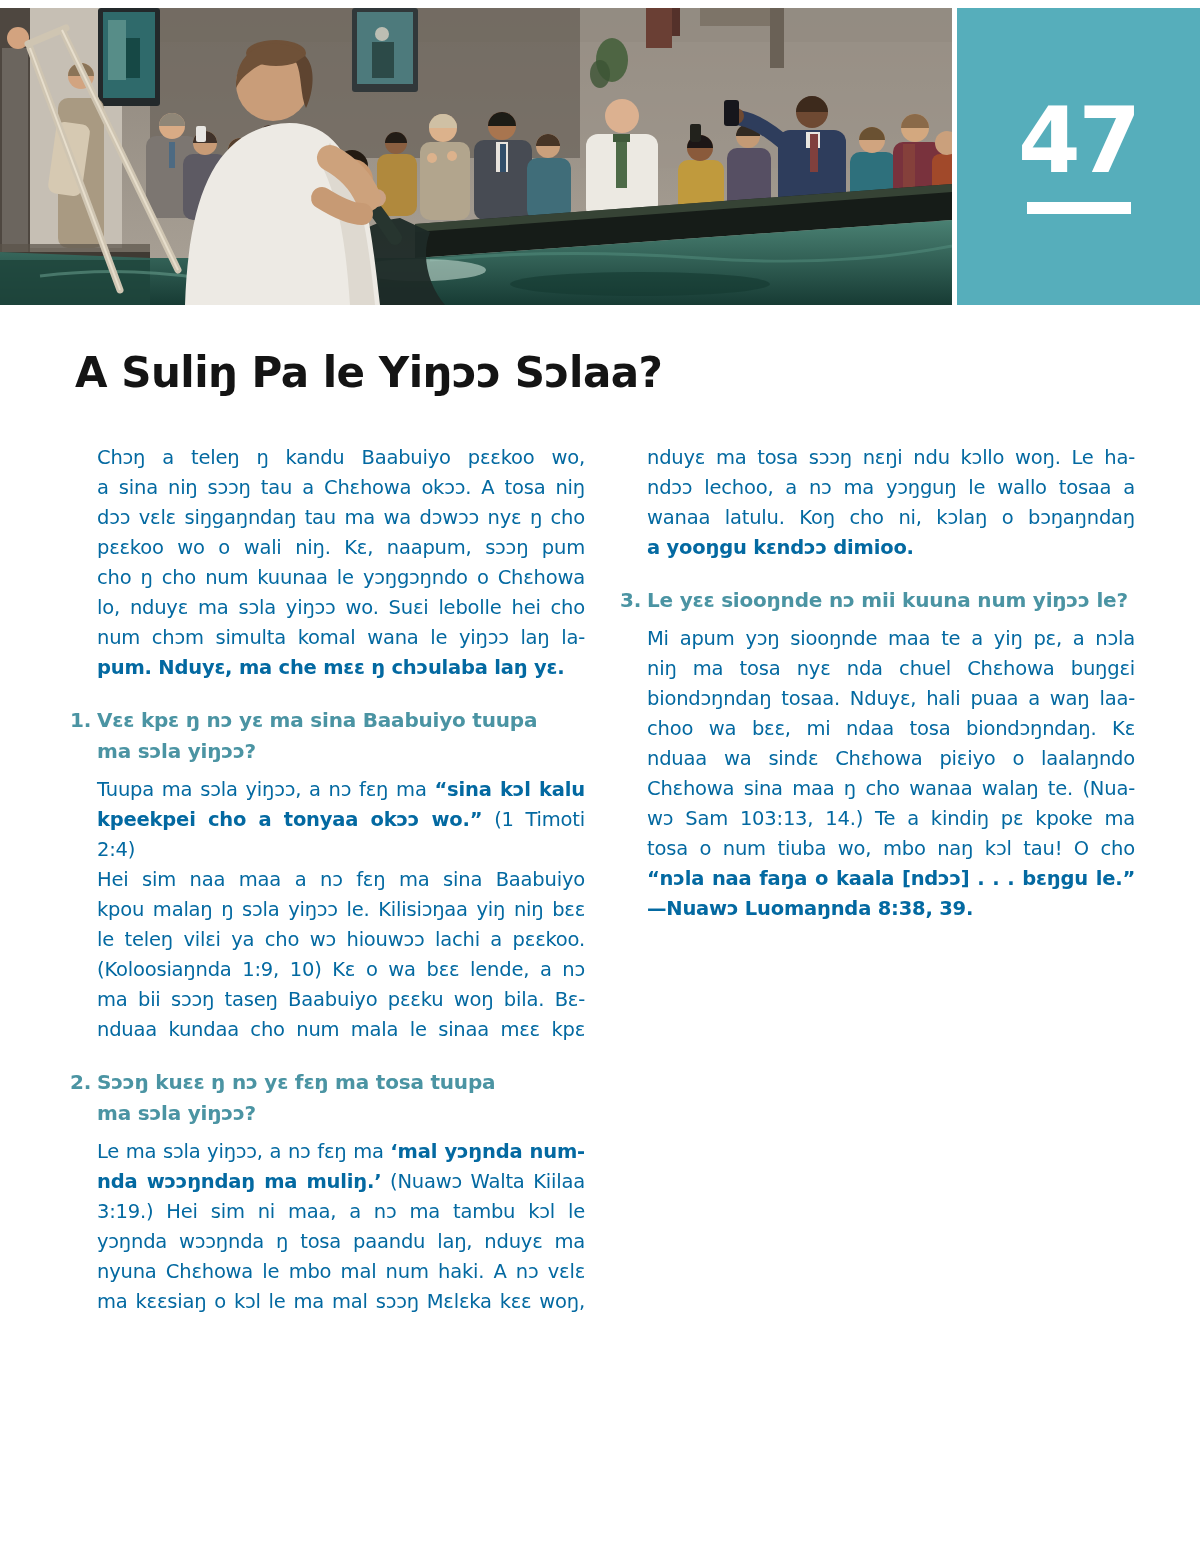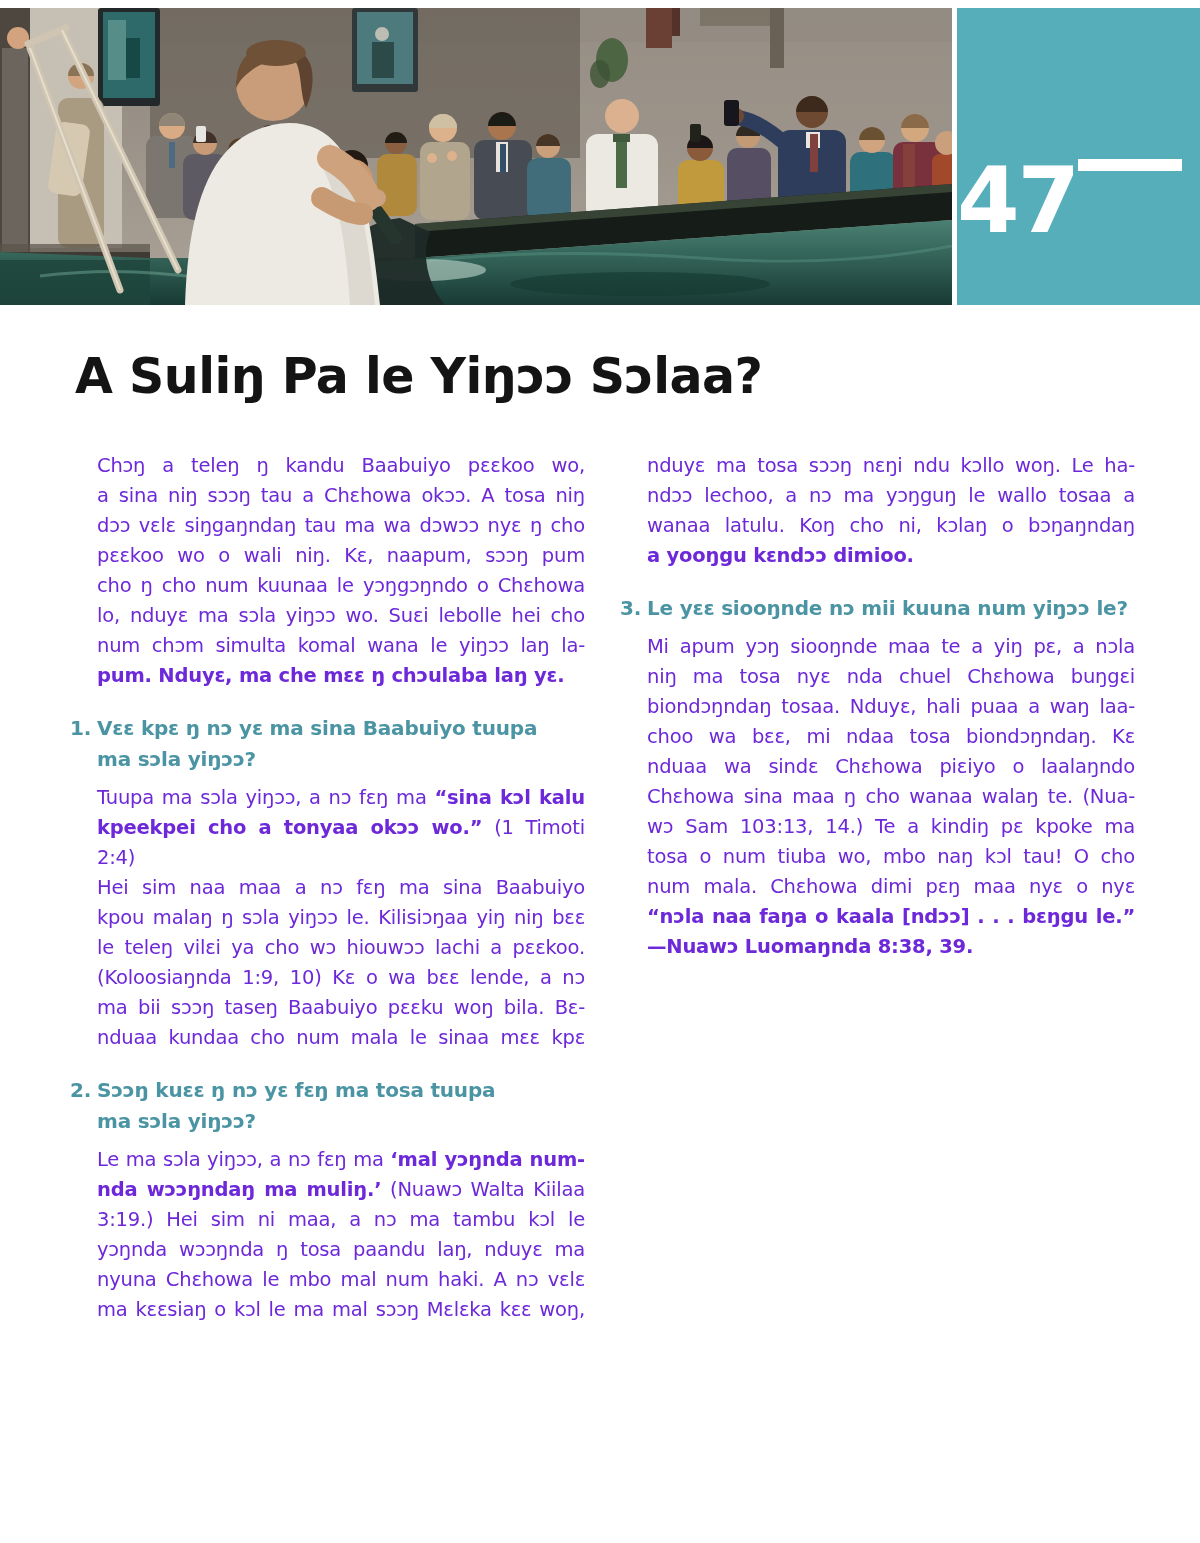--- a/index.html
+++ b/index.html
@@ -12,41 +12,41 @@
   
   .banner { position:relative; margin-top:8px; height:297px; }
   .photo {
     position:absolute; left:0; top:0; width:952px; height:297px;
     overflow:hidden; background:#928a80;
   }
   .photo svg { display:block; }
   .badge {
     position:absolute; top:0; left:957px; right:0; height:297px;
     background:var(--accent,#56aebb);
-    display:flex; flex-direction:row; align-items:center;
+    display:flex; flex-direction:column; align-items:center;
   }
   .badge-number {
     margin-top:88px; font-size:90px; line-height:1; font-weight:bold;
     color:#ffffff; letter-spacing:-2px;
   }
   .badge-rule { width:104px; height:12px; background:#ffffff; margin-top:16px; }
 
   
   h1.title {
-    margin:44px 0 0 75px; font-size:49px; line-height:1.15;
+    margin:44px 0 0 75px; font-size:42px; line-height:1.15;
     font-weight:bold; color:#141414; letter-spacing:-0.5px;
   }
 
   
   .columns { display:flex; margin:46px 65px 0 70px; gap:35px; }
   .col { width:515px; flex:0 0 515px; }
 
   .para {
     margin:0 0 0 27px; font-size:19.5px; line-height:30px;
-    letter-spacing:-0.2px; color:#6d28d9;
+    letter-spacing:-0.2px; color:#0369a1;
   }
   .pline { text-align:justify; text-align-last:justify; }
   .pline.last { text-align-last:left;font-weight:bold; }
   .para b { font-weight:bold; }
 
   .question {
     position:relative; margin:22px 0 8px 0; padding-left:27px;
     font-weight:bold; font-size:20px; line-height:31px;
     color:var(--heading,#4b94a3); letter-spacing:-0.2px;
   }
@@ -314,18 +314,17 @@
     </div>
     <div class="para">
         <div class="pline"><span>Mi apum yɔŋ siooŋnde maa te a yiŋ pɛ, a nɔla</span></div>
         <div class="pline"><span>niŋ ma tosa nyɛ nda chuel Chɛhowa buŋgɛi</span></div>
         <div class="pline"><span>biondɔŋndaŋ tosaa. Nduyɛ, hali puaa a waŋ laa-</span></div>
         <div class="pline"><span>choo wa bɛɛ, mi ndaa tosa biondɔŋndaŋ. Kɛ</span></div>
         <div class="pline"><span>nduaa wa sindɛ Chɛhowa piɛiyo o laalaŋndo</span></div>
         <div class="pline"><span>Chɛhowa sina maa ŋ cho wanaa walaŋ te. (Nua-</span></div>
         <div class="pline"><span>wɔ Sam 103:13, 14.) Te a kindiŋ pɛ kpoke ma</span></div>
         <div class="pline"><span>tosa o num tiuba wo, mbo naŋ kɔl tau! O cho</span></div>
-        <div class="pline"><span>num mala. Chɛhowa dimi pɛŋ maa nyɛ o nyɛ</span></div>
         <div class="pline"><b>“nɔla naa faŋa o kaala [ndɔɔ] . . . bɛŋgu le.”</b></div>
         <div class="pline last"><span>—Nuawɔ Luomaŋnda 8:38, 39.</span></div>
       </div>
   </div>
 </div>
 
 </body></html>

